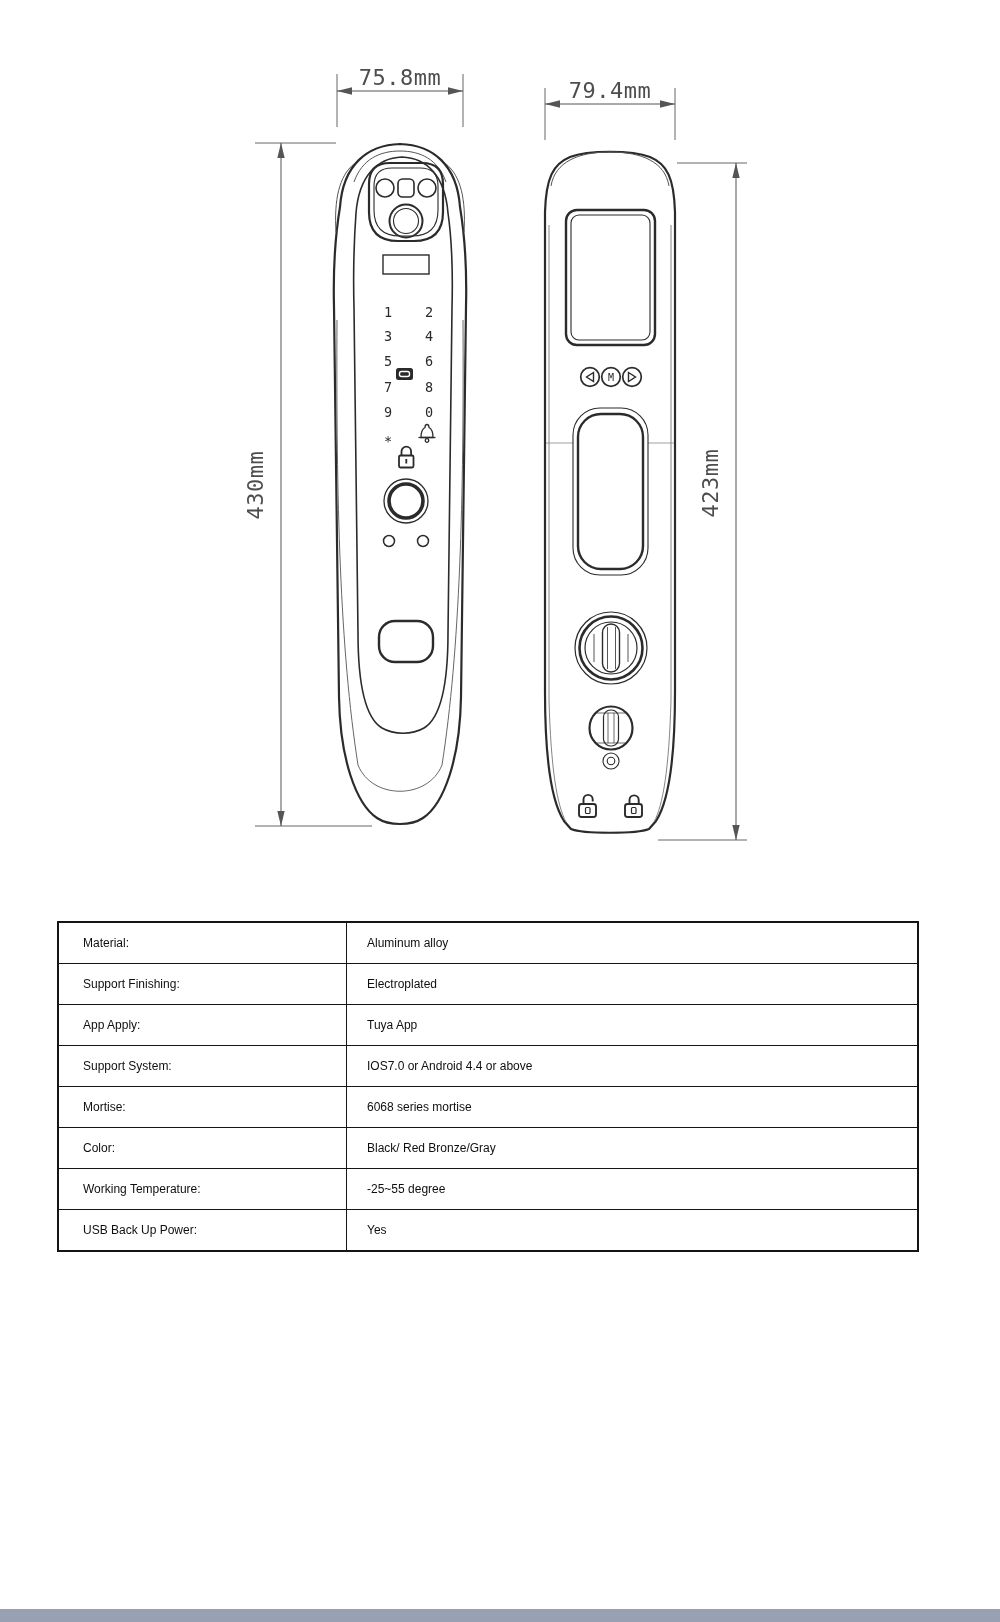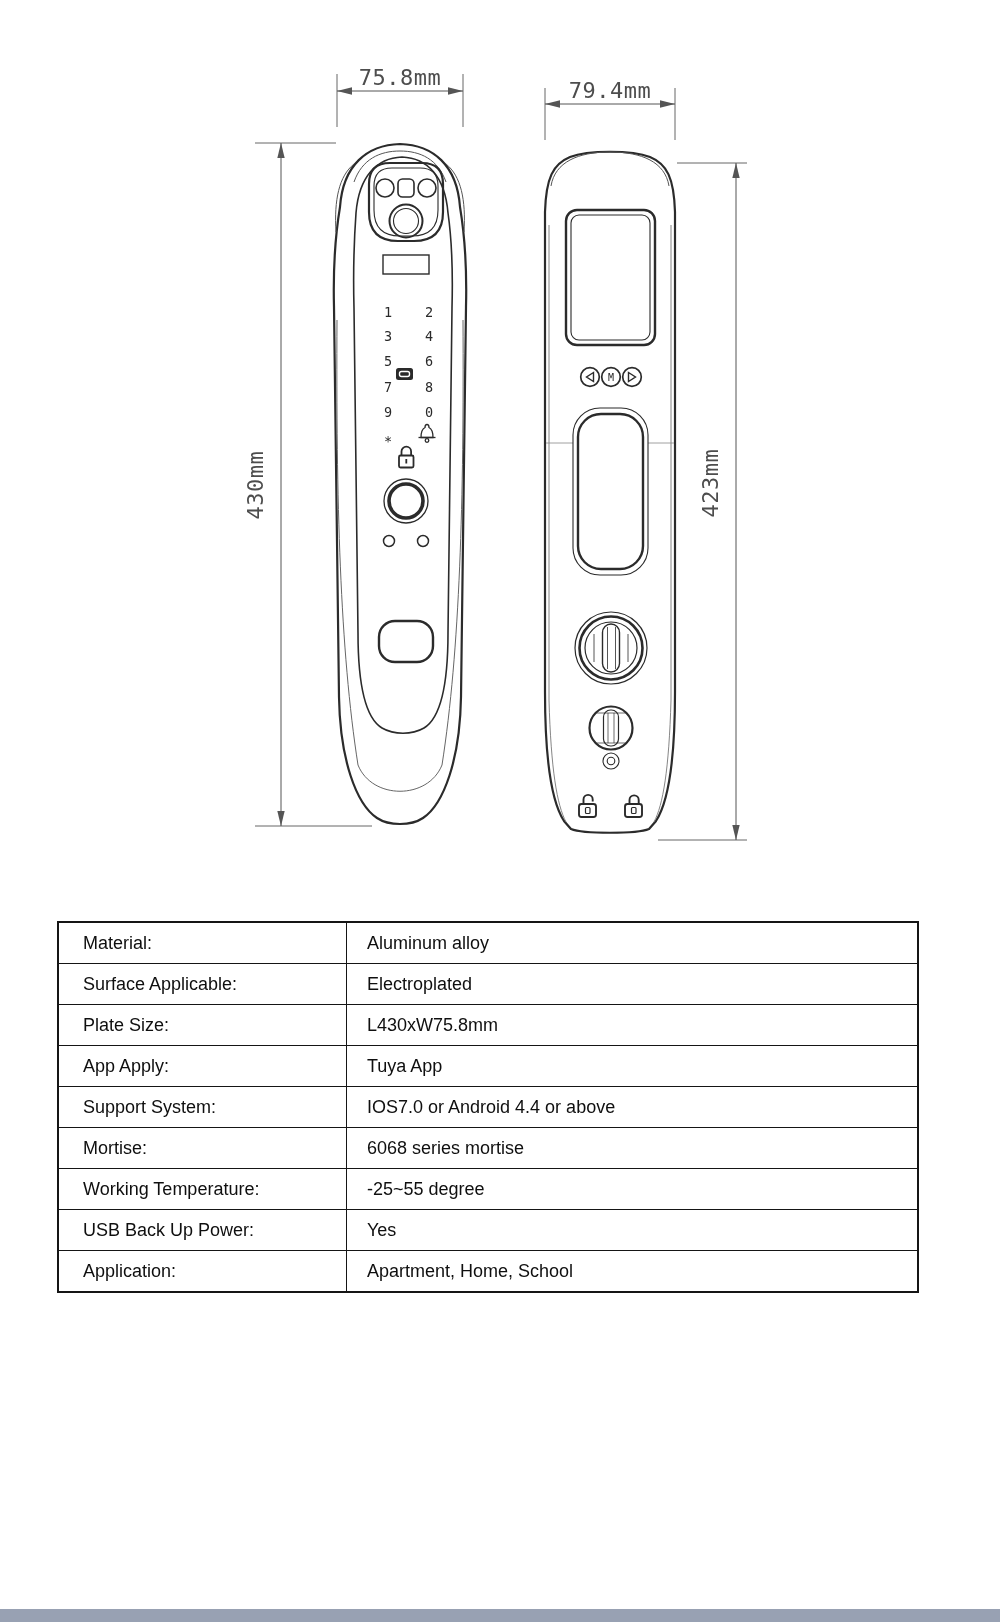--- a/index.html
+++ b/index.html
@@ -1,20 +1,20 @@
 <!DOCTYPE html>
 <html><head>
 <meta charset="utf-8">
 <style>
   html,body{margin:0;padding:0;background:#fff;}
   .page{position:relative;width:1000px;height:1622px;background:#ffffff;font-family:"Liberation Sans",sans-serif;overflow:hidden;}
   .diagram-svg{position:absolute;left:0;top:0;}
   .spec-table{position:absolute;left:57px;top:921px;width:862px;border-collapse:collapse;table-layout:fixed;}
   .spec-table{border:2.5px solid #151515;}
-  .spec-table td{border:1.5px solid #151515;font-size:18px;color:#0f0f0f;vertical-align:middle;line-height:24px;padding:8px 12px 8px 24px;}
+  .spec-table td{border:1.5px solid #151515;font-size:12px;color:#0f0f0f;vertical-align:middle;line-height:24px;padding:8px 12px 8px 24px;}
   .spec-table td.label-cell{width:251px;}
   .spec-table td.value-cell{padding-left:20px;}
   .footer-bar{position:absolute;left:0;top:1609px;width:1000px;height:13px;background:#98a1b3;}
   .diagram-svg text{font-family:"DejaVu Sans Mono",monospace;}
   .dim-text{font-size:22px;fill:#4d4d4d;letter-spacing:0.5px;}
   .key-text{font-size:13.5px;fill:#2a2a2a;}
   .m-text{font-size:10px;fill:#2a2a2a;}
 </style>
 </head>
 <body>
@@ -208,48 +208,44 @@
     </g>
   </svg>
 
   <table class="spec-table">
     <tbody>
         <tr>
           <td class="label-cell">Material:</td>
           <td class="value-cell">Aluminum alloy</td>
         </tr>
         <tr>
-          <td class="label-cell">Surface Applicable:</td>
+          <td class="label-cell">Support Finishing:</td>
           <td class="value-cell">Electroplated</td>
-        </tr>
-        <tr>
-          <td class="label-cell">Plate Size:</td>
-          <td class="value-cell">L430xW75.8mm</td>
         </tr>
         <tr>
           <td class="label-cell">App Apply:</td>
           <td class="value-cell">Tuya App</td>
         </tr>
         <tr>
           <td class="label-cell">Support System:</td>
           <td class="value-cell">IOS7.0 or Android 4.4 or above</td>
         </tr>
         <tr>
           <td class="label-cell">Mortise:</td>
           <td class="value-cell">6068 series mortise</td>
         </tr>
         <tr>
+          <td class="label-cell">Color:</td>
+          <td class="value-cell">Black/ Red Bronze/Gray</td>
+        </tr>
+        <tr>
           <td class="label-cell">Working Temperature:</td>
           <td class="value-cell">-25~55 degree</td>
         </tr>
         <tr>
           <td class="label-cell">USB Back Up Power:</td>
           <td class="value-cell">Yes</td>
         </tr>
-        <tr>
-          <td class="label-cell">Application:</td>
-          <td class="value-cell">Apartment, Home, School</td>
-        </tr>
       </tbody>
   </table>
 
   <div class="footer-bar" style="background: rgb(152, 161, 179);"></div>
 </div>
 
 </body></html>

